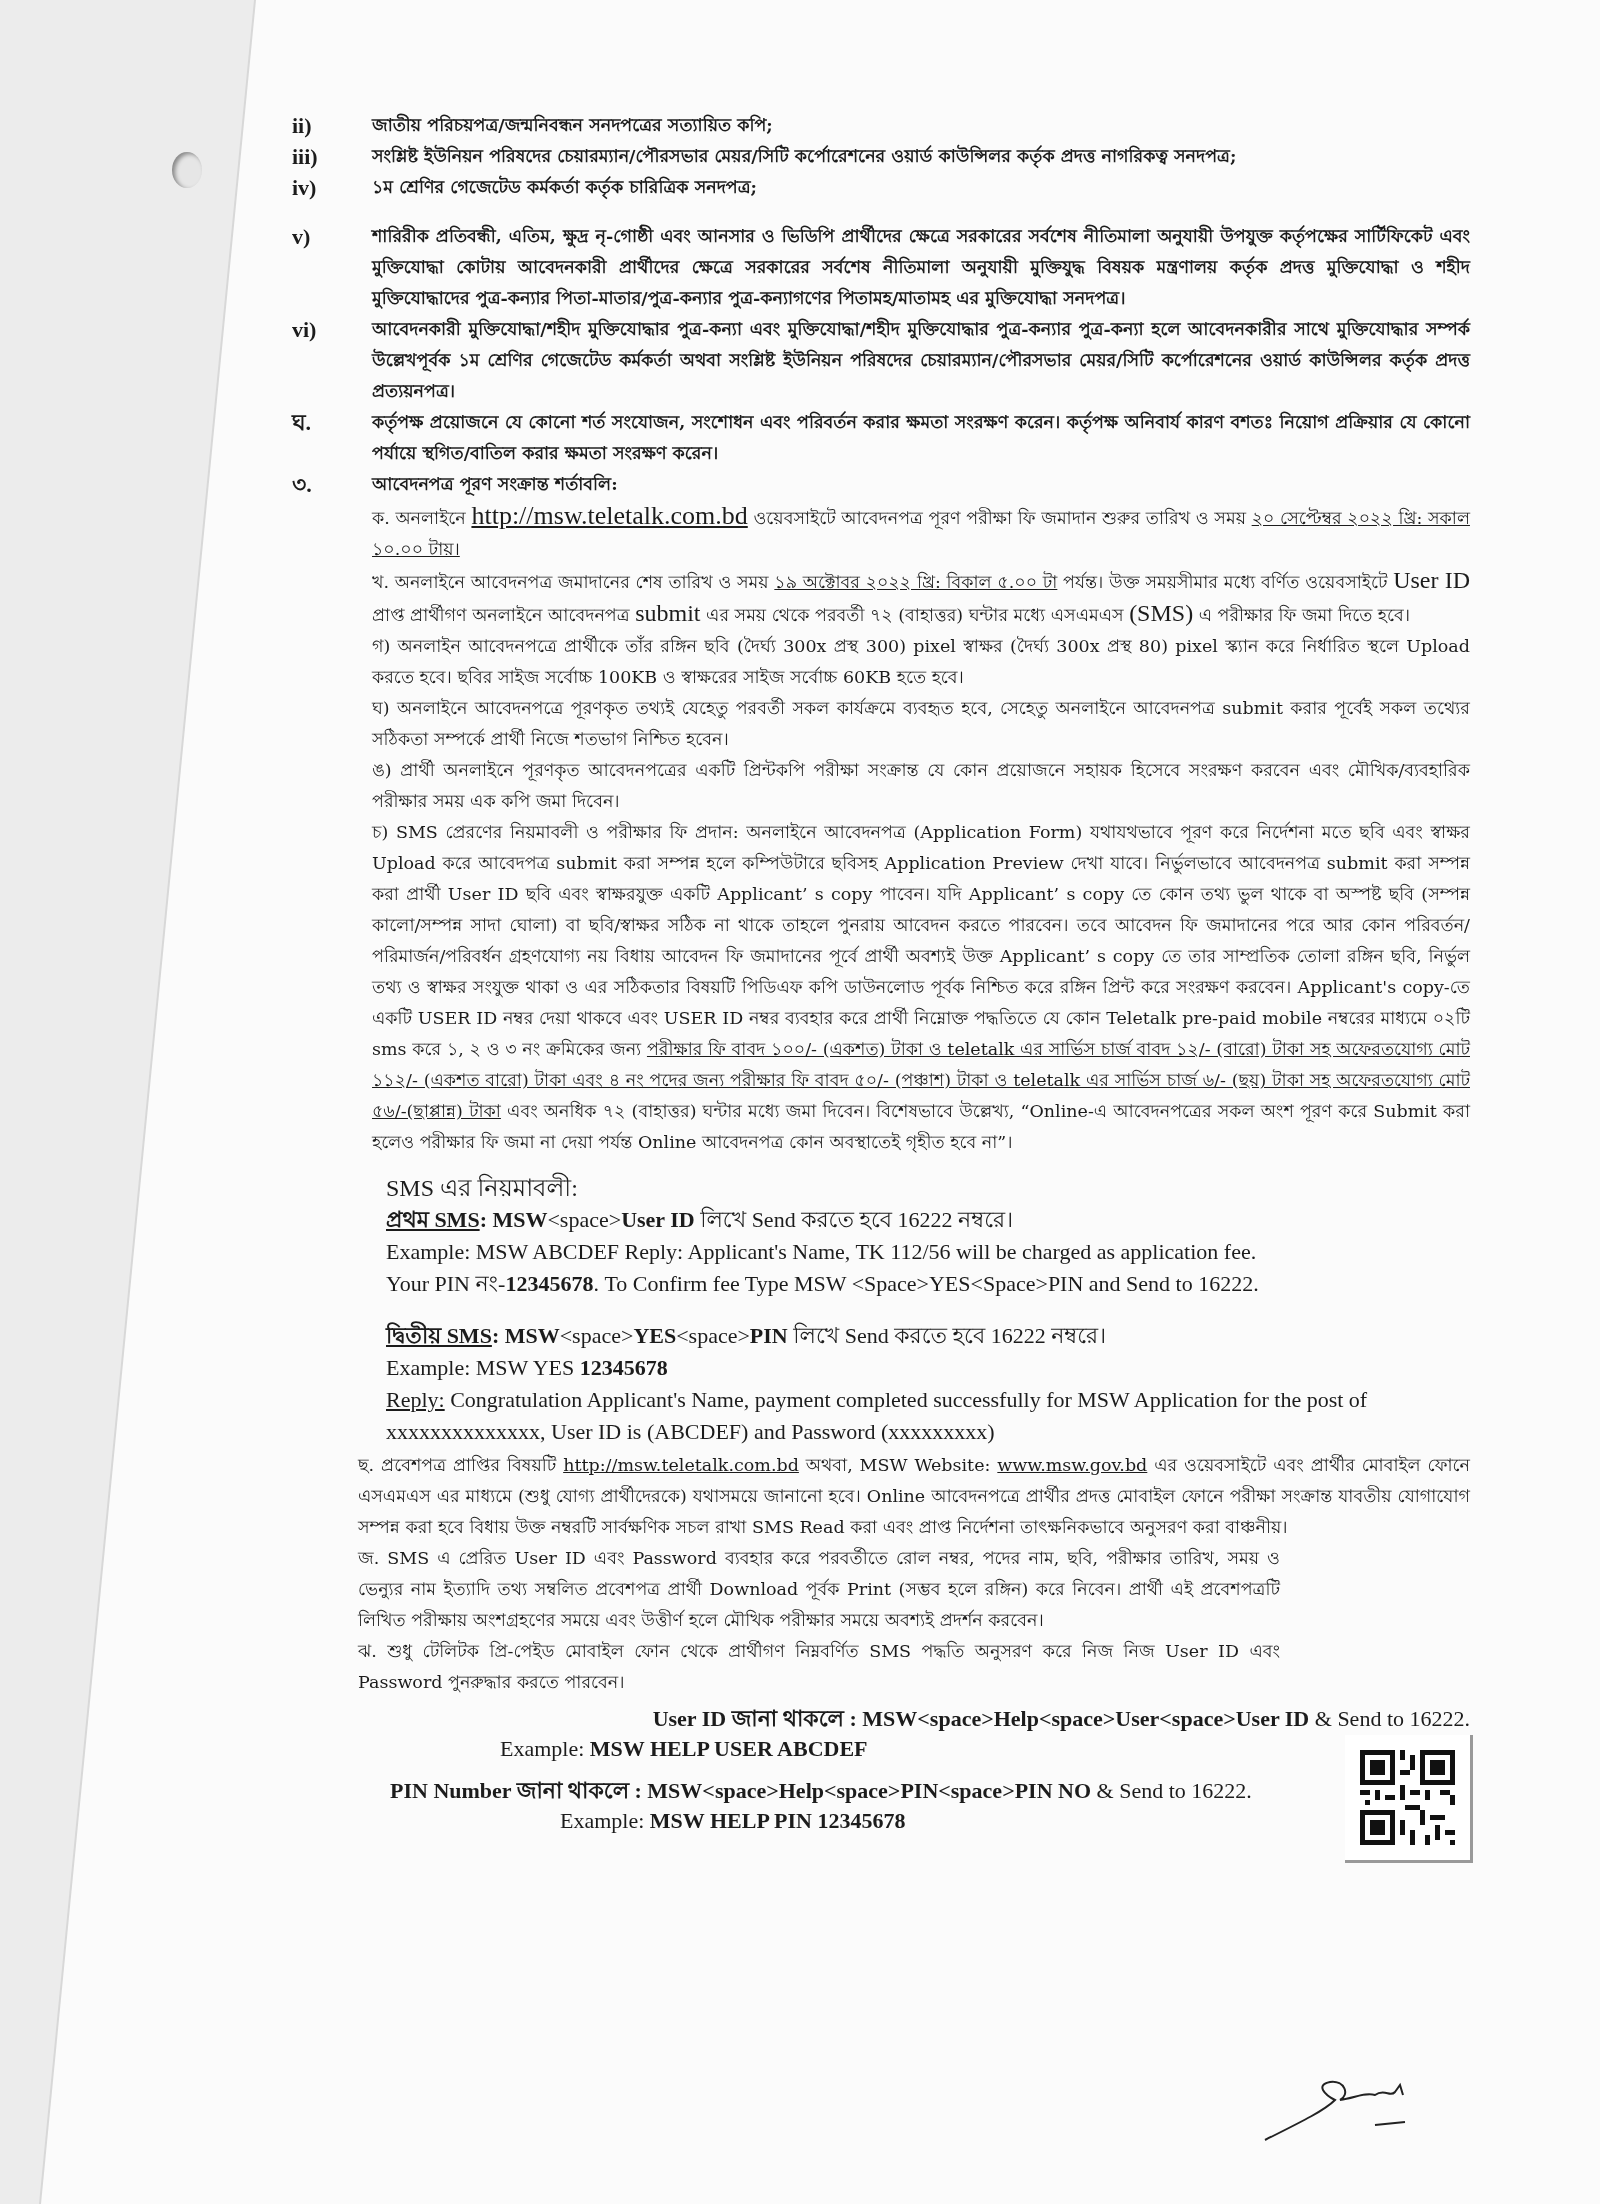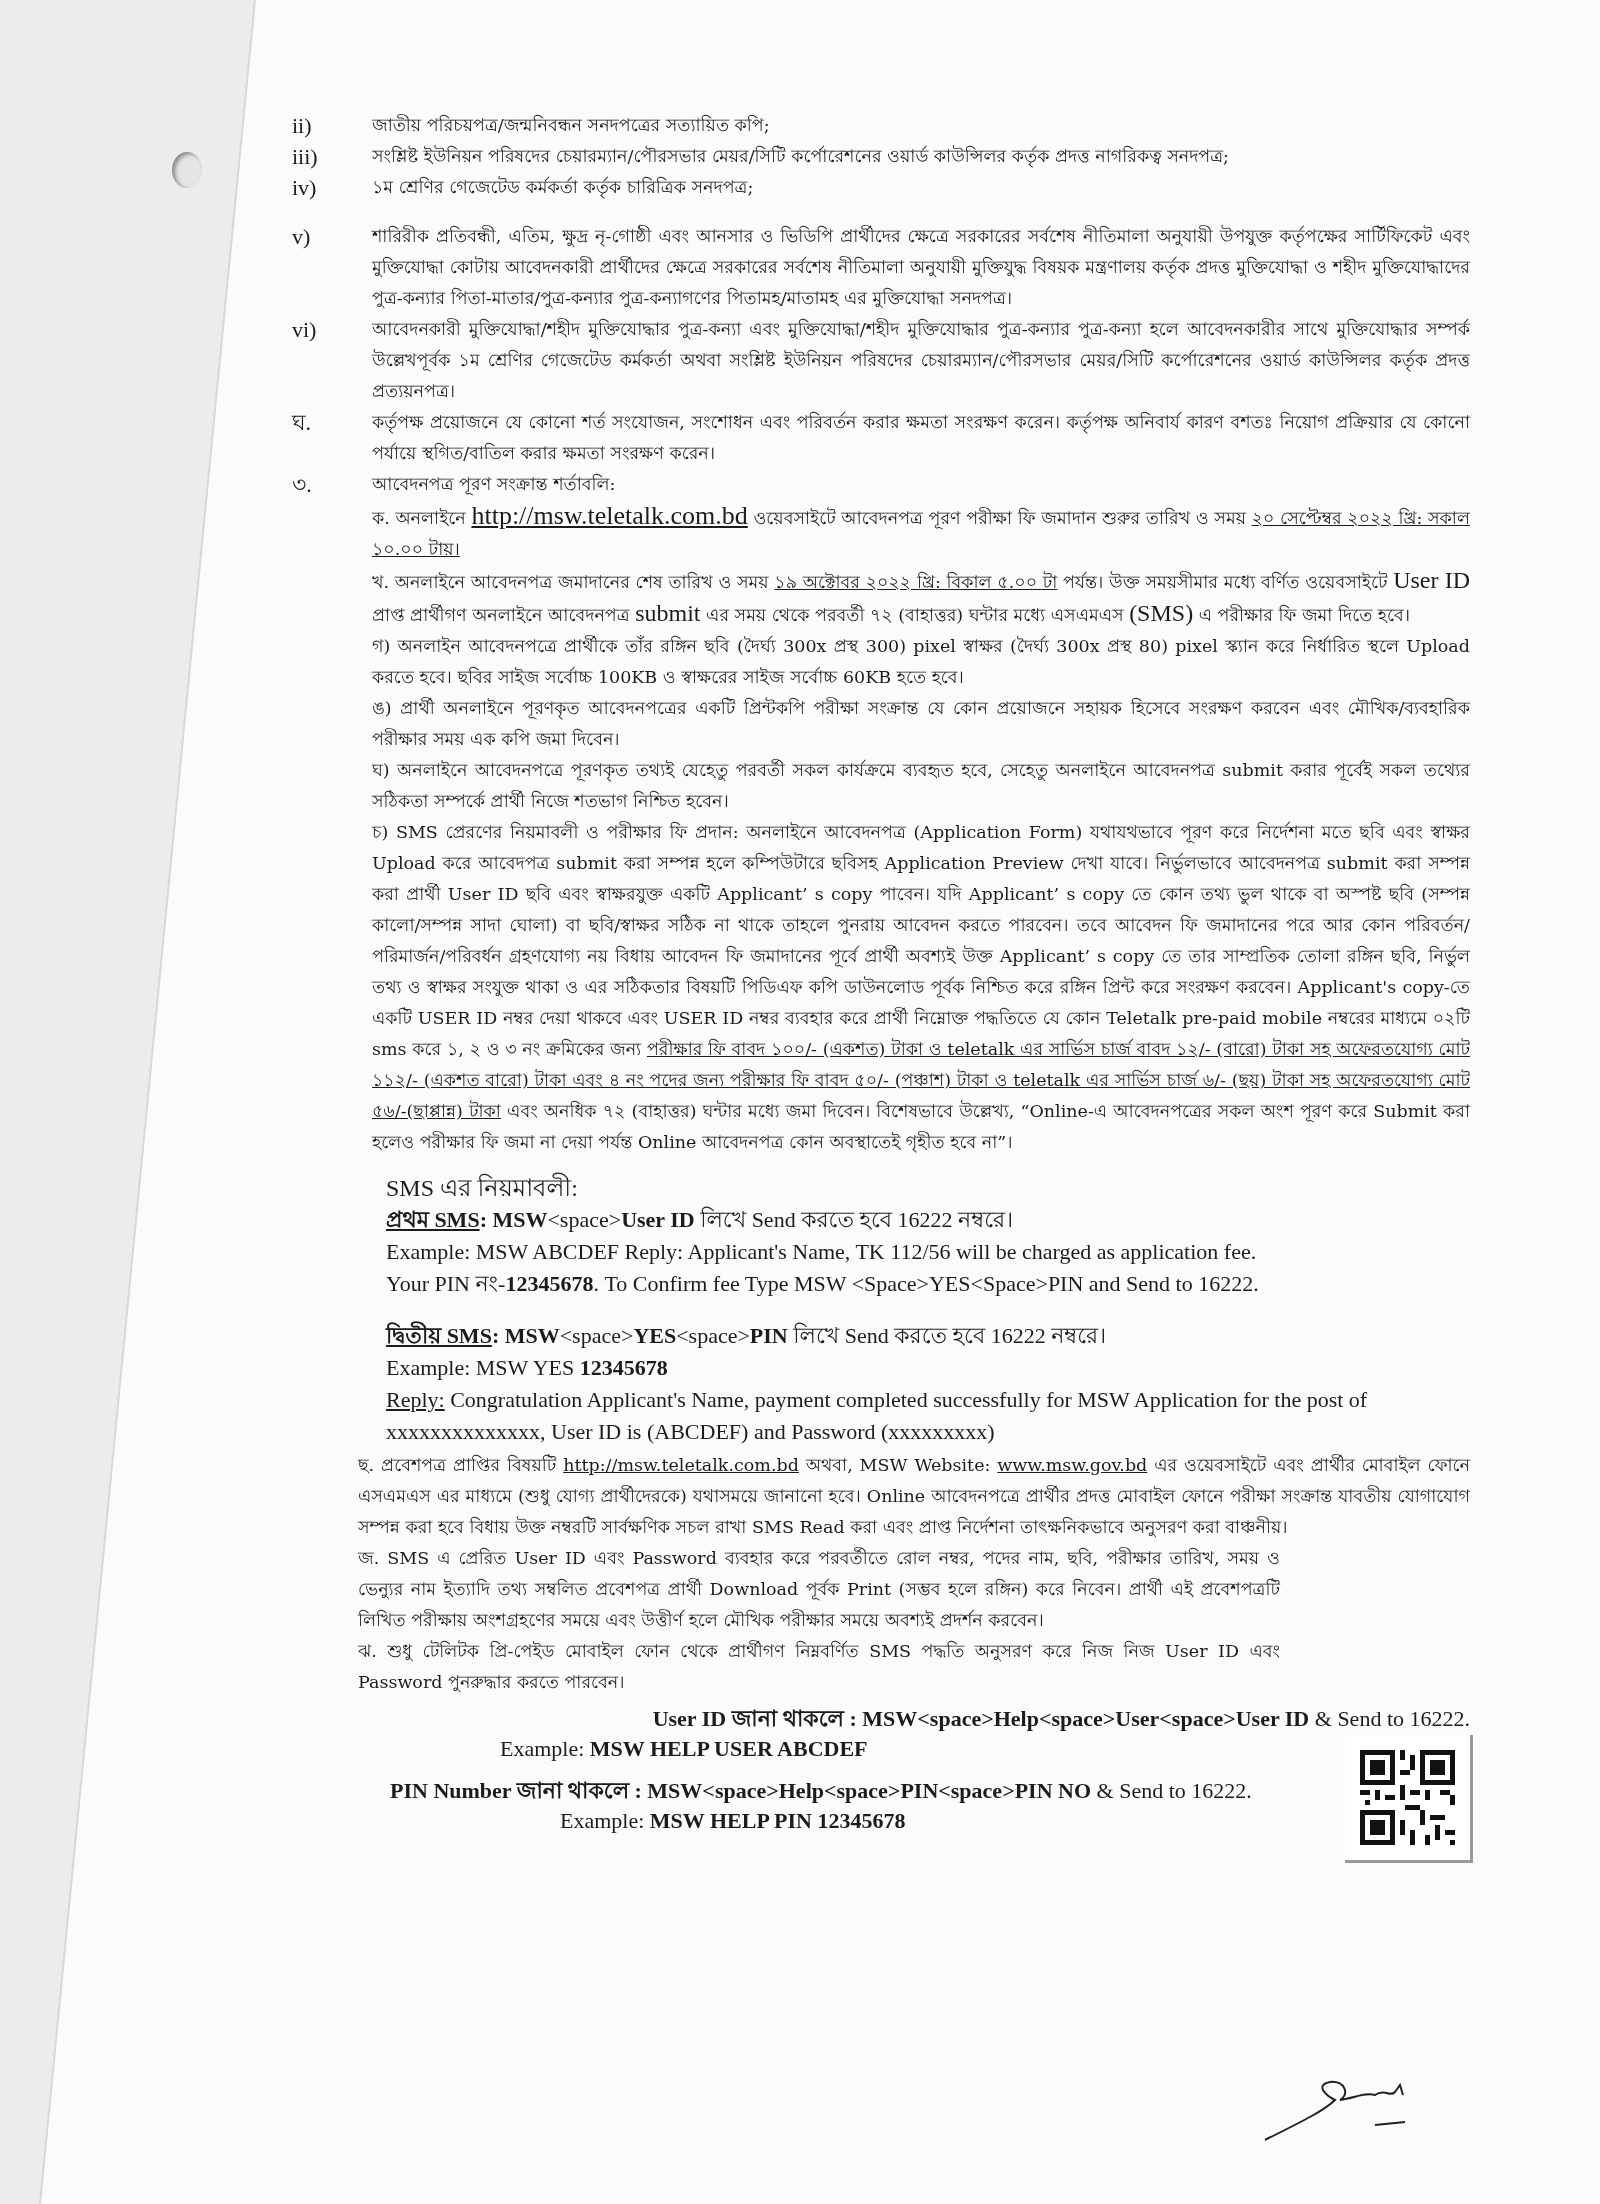--- a/index.html
+++ b/index.html
@@ -1,21 +1,21 @@
 <!DOCTYPE html>
 <html><head>
 <meta charset="utf-8">
 <style>
   html,body{margin:0;padding:0;}
   body{width:1600px;height:2204px;background:#fbfbfb;position:relative;overflow:hidden;
        font-family:"DejaVu Serif","Liberation Serif",serif;color:#1c1c1c;}
   .fold{position:absolute;left:0;top:0;width:1600px;height:2204px;pointer-events:none;}
   .page{position:absolute;left:300px;top:110px;width:1170px;font-size:17.5px;line-height:31px;}
   .num{position:absolute;left:-8px;font-family:"Liberation Serif",serif;font-size:22px;}
-  .item{position:relative;padding-left:72px;margin-bottom:0;text-align:justify;}
+  .item{position:relative;padding-left:72px;margin-bottom:0;text-align:justify;font-weight:bold;}
   .item.sp{margin-top:18px;}
   .sub{padding-left:72px;text-align:justify;}
   .lat{font-family:"Liberation Serif",serif;font-size:24px;}
   .u{text-decoration:underline;}
   .lnk{text-decoration:underline;font-family:"Liberation Serif",serif;font-size:26px;}
   .sms{padding-left:86px;font-family:"Liberation Serif",serif;font-size:22px;line-height:32px;}
   .sms b{font-weight:bold;}
   .qr{position:absolute;left:1345px;top:1735px;width:125px;height:125px;background:#fff;border-right:3px solid #999;border-bottom:3px solid #999;}
   .sig{position:absolute;left:1255px;top:2070px;width:200px;height:80px;}
   .help{font-family:"Liberation Serif",serif;font-size:22px;line-height:30px;}
@@ -57,22 +57,22 @@
     <span>পর্যন্ত। উক্ত সময়সীমার মধ্যে বর্ণিত ওয়েবসাইটে</span>
     <span class="lat">User ID</span>
     <span>প্রাপ্ত প্রার্থীগণ অনলাইনে আবেদনপত্র</span>
     <span class="lat">submit</span>
     <span>এর সময় থেকে পরবর্তী ৭২ (বাহাত্তর) ঘন্টার মধ্যে এসএমএস</span>
     <span class="lat">(SMS)</span>
     <span>এ পরীক্ষার ফি জমা দিতে হবে।</span>
   </div>
 
   <div class="sub">গ) অনলাইন আবেদনপত্রে প্রার্থীকে তাঁর রঙ্গিন ছবি (দৈর্ঘ্য 300x প্রস্থ 300) pixel স্বাক্ষর (দৈর্ঘ্য 300x প্রস্থ 80) pixel স্ক্যান করে নির্ধারিত স্থলে Upload করতে হবে। ছবির সাইজ সর্বোচ্চ 100KB ও স্বাক্ষরের সাইজ সর্বোচ্চ 60KB হতে হবে।</div>
+  <div class="sub">ঘ) অনলাইনে আবেদনপত্রে পূরণকৃত তথ্যই যেহেতু পরবর্তী সকল কার্যক্রমে ব্যবহৃত হবে, সেহেতু অনলাইনে আবেদনপত্র submit করার পূর্বেই সকল তথ্যের সঠিকতা সম্পর্কে প্রার্থী নিজে শতভাগ নিশ্চিত হবেন।</div>
   <div class="sub">ঙ) প্রার্থী অনলাইনে পূরণকৃত আবেদনপত্রের একটি প্রিন্টকপি পরীক্ষা সংক্রান্ত যে কোন প্রয়োজনে সহায়ক হিসেবে সংরক্ষণ করবেন এবং মৌখিক/ব্যবহারিক পরীক্ষার সময় এক কপি জমা দিবেন।</div>
-  <div class="sub">ঘ) অনলাইনে আবেদনপত্রে পূরণকৃত তথ্যই যেহেতু পরবর্তী সকল কার্যক্রমে ব্যবহৃত হবে, সেহেতু অনলাইনে আবেদনপত্র submit করার পূর্বেই সকল তথ্যের সঠিকতা সম্পর্কে প্রার্থী নিজে শতভাগ নিশ্চিত হবেন।</div>
   <div class="sub">
     <span>চ) SMS প্রেরণের নিয়মাবলী ও পরীক্ষার ফি প্রদান: অনলাইনে আবেদনপত্র (Application Form) যথাযথভাবে পূরণ করে নির্দেশনা মতে ছবি এবং স্বাক্ষর Upload করে আবেদপত্র submit করা সম্পন্ন হলে কম্পিউটারে ছবিসহ Application Preview দেখা যাবে। নির্ভুলভাবে আবেদনপত্র submit করা সম্পন্ন করা প্রার্থী User ID ছবি এবং স্বাক্ষরযুক্ত একটি Applicant’ s copy পাবেন। যদি Applicant’ s copy তে কোন তথ্য ভুল থাকে বা অস্পষ্ট ছবি (সম্পন্ন কালো/সম্পন্ন সাদা ঘোলা) বা ছবি/স্বাক্ষর সঠিক না থাকে তাহলে পুনরায় আবেদন করতে পারবেন। তবে আবেদন ফি জমাদানের পরে আর কোন পরিবর্তন/পরিমার্জন/পরিবর্ধন গ্রহণযোগ্য নয় বিধায় আবেদন ফি জমাদানের পূর্বে প্রার্থী অবশ্যই উক্ত Applicant’ s copy তে তার সাম্প্রতিক তোলা রঙ্গিন ছবি, নির্ভুল তথ্য ও স্বাক্ষর সংযুক্ত থাকা ও এর সঠিকতার বিষয়টি পিডিএফ কপি ডাউনলোড পূর্বক নিশ্চিত করে রঙ্গিন প্রিন্ট করে সংরক্ষণ করবেন। Applicant's copy-তে একটি USER ID নম্বর দেয়া থাকবে এবং USER ID নম্বর ব্যবহার করে প্রার্থী নিম্নোক্ত পদ্ধতিতে যে কোন Teletalk pre-paid mobile নম্বরের মাধ্যমে ০২টি sms করে ১, ২ ও ৩ নং ক্রমিকের জন্য</span>
     <span class="u">পরীক্ষার ফি বাবদ ১০০/- (একশত) টাকা ও teletalk এর সার্ভিস চার্জ বাবদ ১২/- (বারো) টাকা সহ অফেরতযোগ্য মোট ১১২/- (একশত বারো) টাকা এবং ৪ নং পদের জন্য পরীক্ষার ফি বাবদ ৫০/- (পঞ্চাশ) টাকা ও teletalk এর সার্ভিস চার্জ ৬/- (ছয়) টাকা সহ অফেরতযোগ্য মোট ৫৬/-(ছাপ্পান্ন) টাকা</span>
     <span>এবং অনধিক ৭২ (বাহাত্তর) ঘন্টার মধ্যে জমা দিবেন। বিশেষভাবে উল্লেখ্য, “Online-এ আবেদনপত্রের সকল অংশ পূরণ করে Submit করা হলেও পরীক্ষার ফি জমা না দেয়া পর্যন্ত Online আবেদনপত্র কোন অবস্থাতেই গৃহীত হবে না”।</span>
   </div>
 
   <div class="sms" style="margin-top:14px;">
     <div style="font-size:24px;">SMS এর নিয়মাবলী:</div>
     <div>
       <b class="u">প্রথম SMS</b><b>: MSW</b><span>&lt;space&gt;</span><b>User ID</b><span> লিখে Send করতে হবে 16222 নম্বরে।</span>

